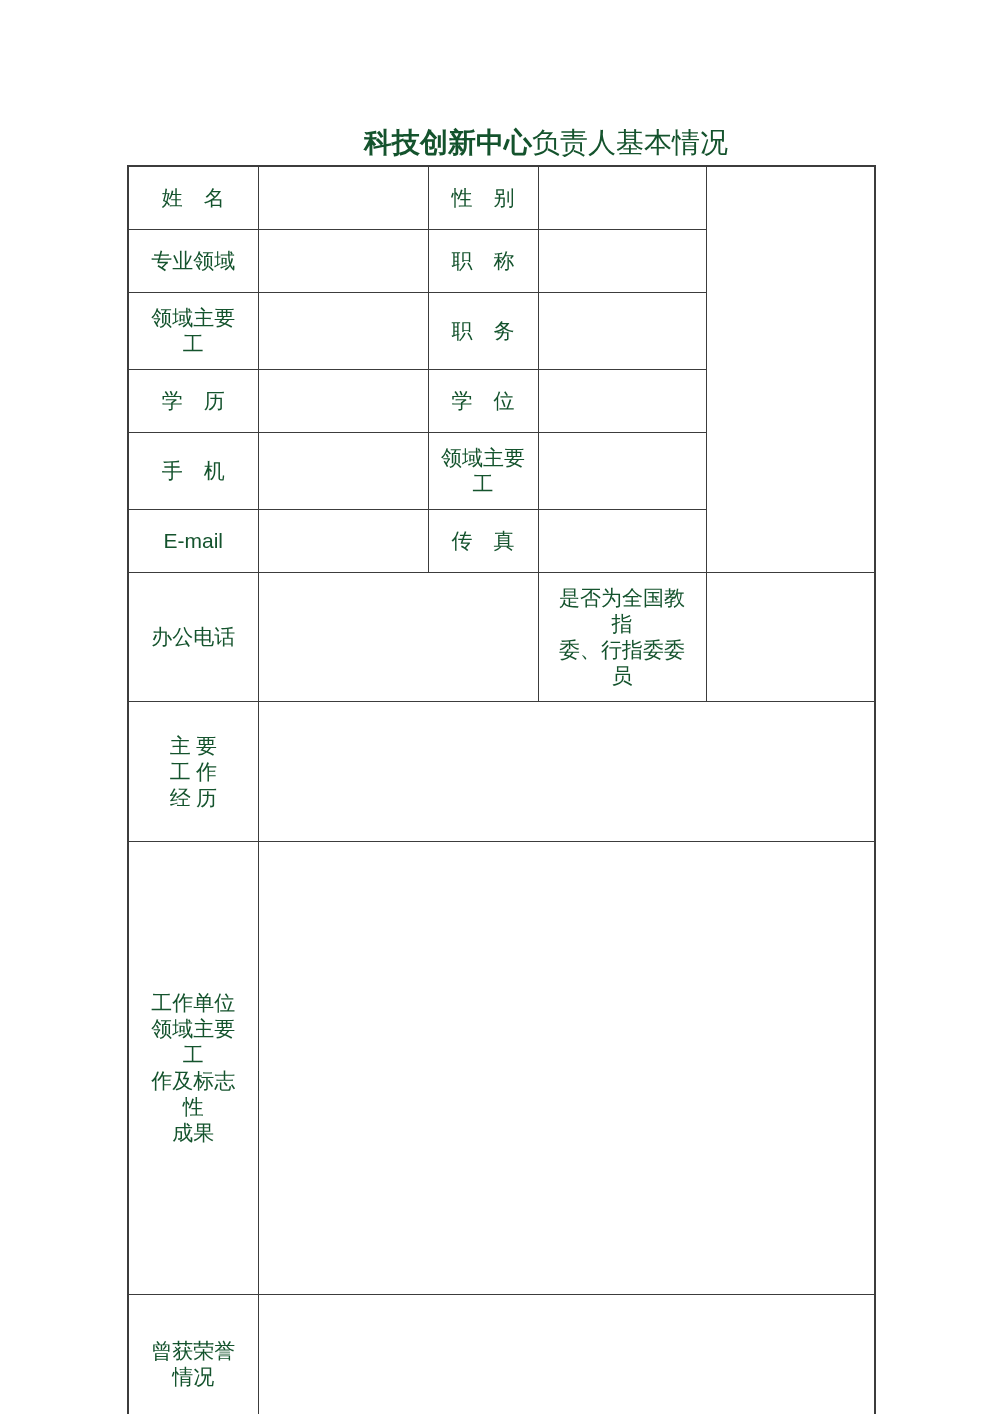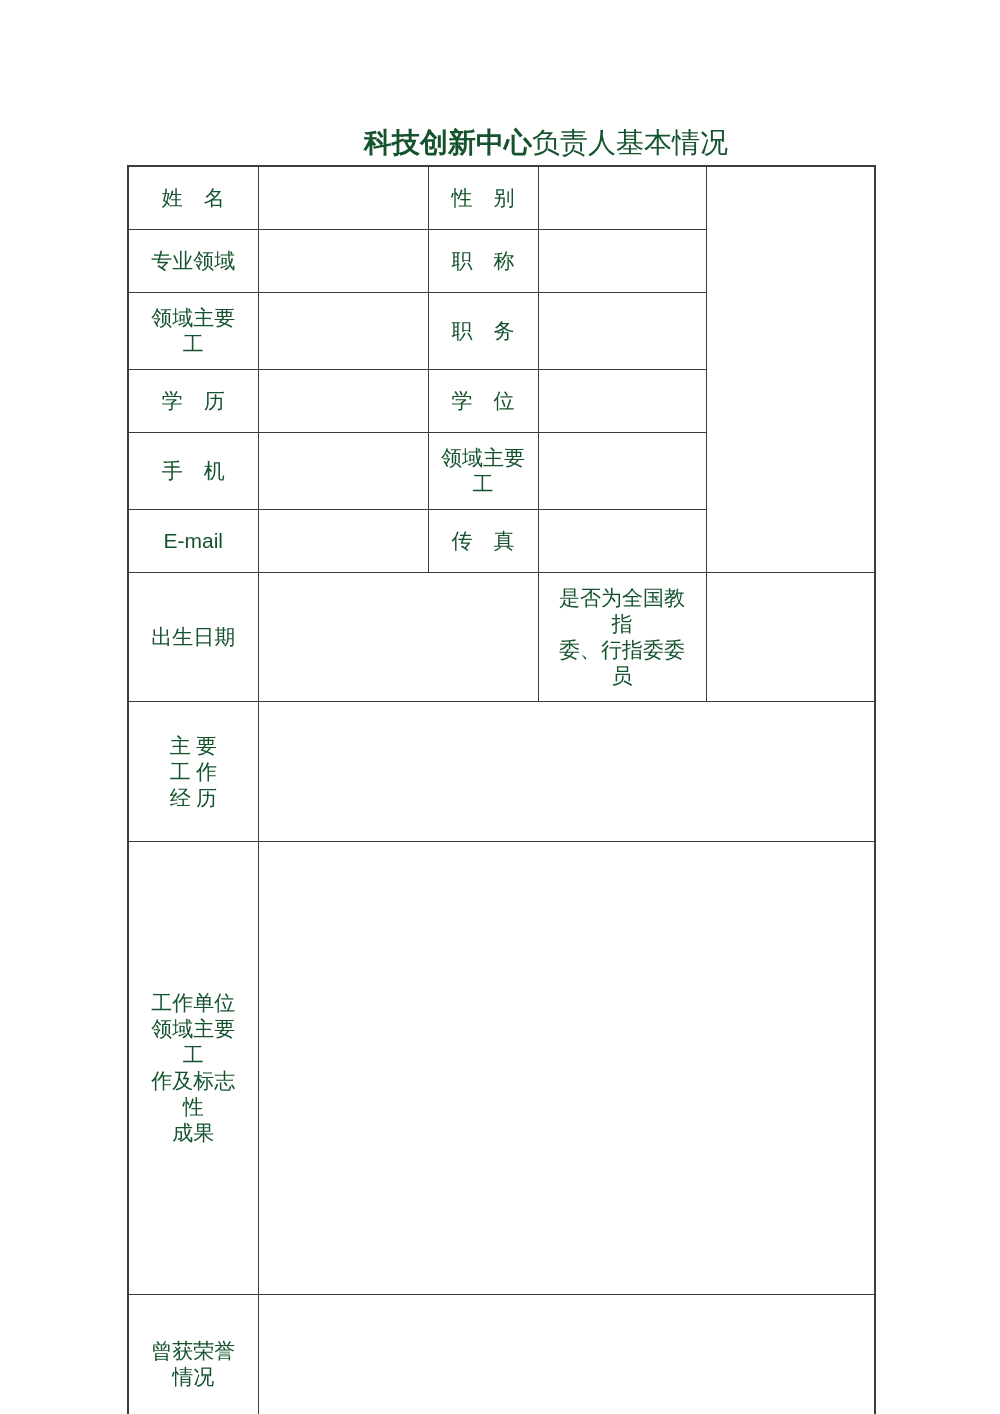--- a/index.html
+++ b/index.html
@@ -126,21 +126,21 @@
     </tr>
 
     <tr class="r-info">
       <td class="email-label">E-mail</td>
       <td class="blank-cell"></td>
       <td>传　真</td>
       <td class="blank-cell"></td>
     </tr>
 
     <tr class="r-field">
-      <td>出生日期</td>
+      <td>办公电话</td>
       <td colspan="2" class="blank-cell"></td>
       <td class="committee-label">是否为全国教指
 委、行指委委员</td>
       <td class="blank-cell"></td>
     </tr>
 
     <tr class="r-exp">
       <td class="multiline">主 要
 工 作
 经 历</td>

